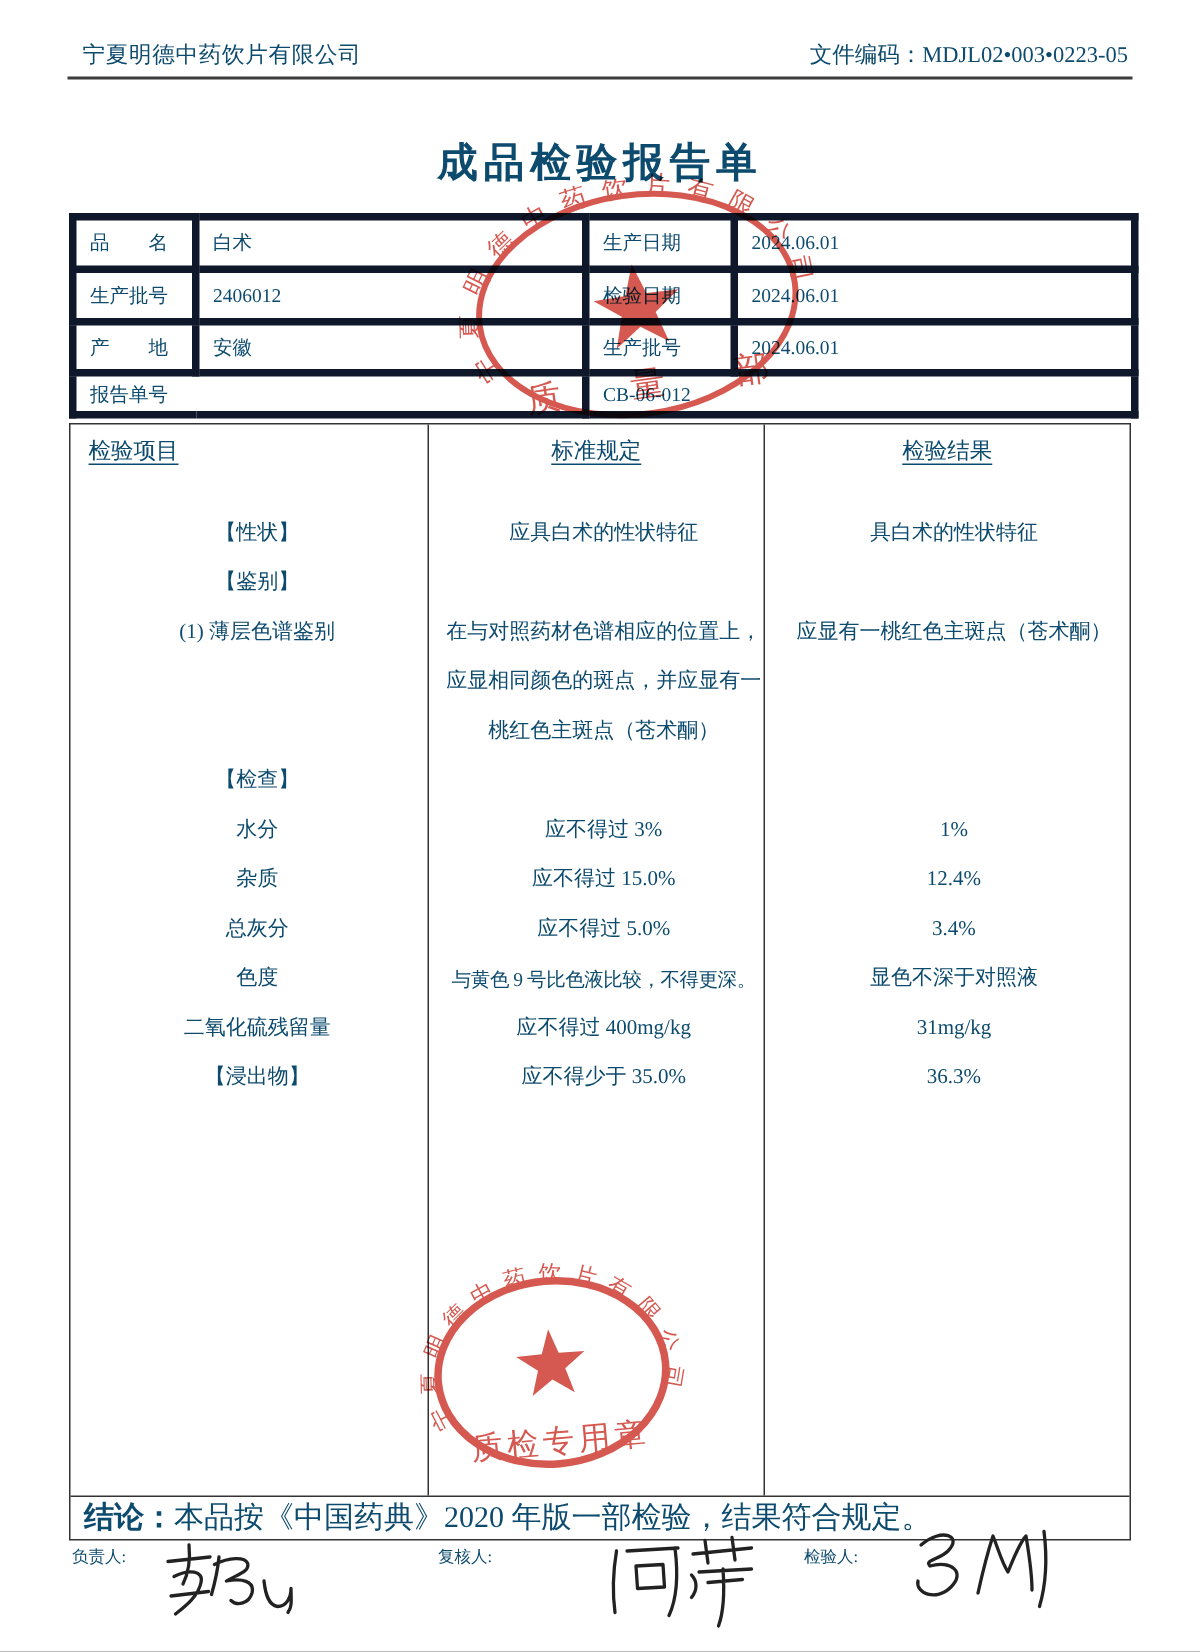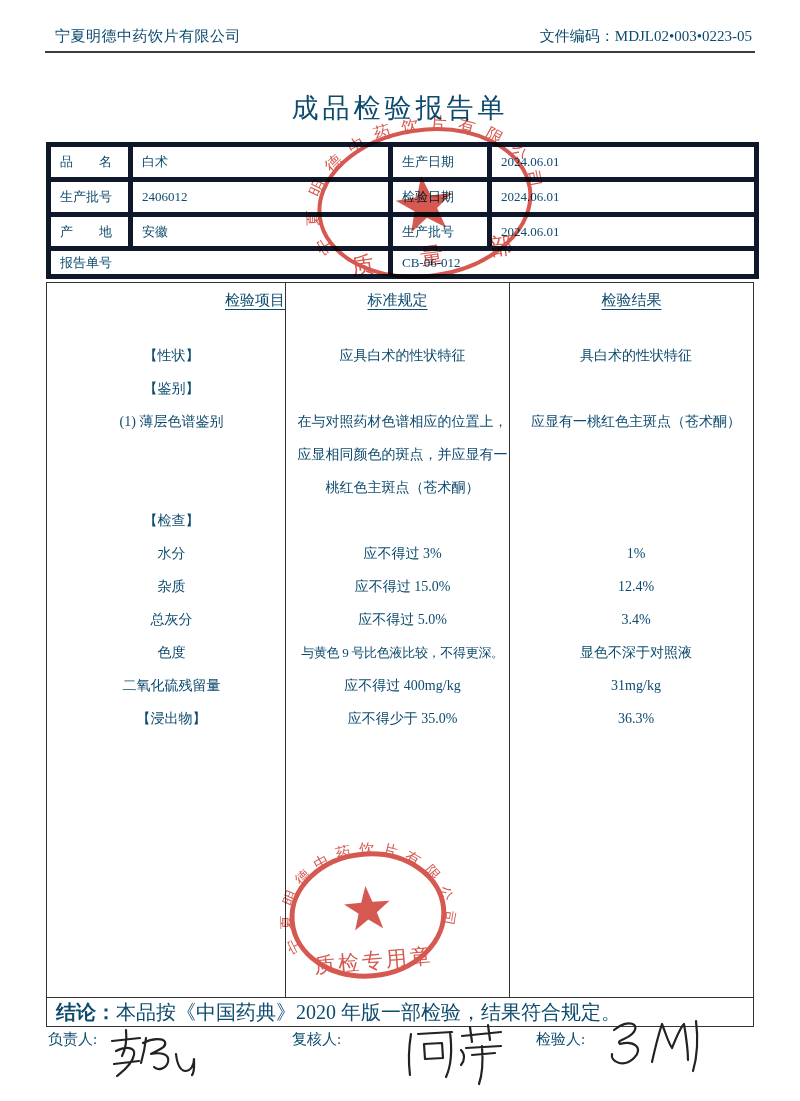--- a/index.html
+++ b/index.html
@@ -7,46 +7,46 @@
     position:relative;width:800px;height:1101px;background:#ffffff;
     font-family:"Liberation Serif","DejaVu Serif",serif;color:#0c4a6e;
     margin:0 auto;overflow:hidden;
   }
   
   .hdr-left{position:absolute;left:55px;top:27px;font-size:15px;letter-spacing:.5px;}
   .hdr-right{position:absolute;right:48px;top:27px;font-size:15px;}
   .hdr-rule{position:absolute;left:45px;top:51px;width:710px;height:2px;background:#3c3c3c;}
   
   .title{position:absolute;left:0;top:90px;width:100%;text-align:center;
-         font-size:27px;font-weight:normal;letter-spacing:4px;}
+         font-size:27px;font-weight:bold;letter-spacing:4px;}
   
   .info-table{position:absolute;left:46px;top:142px;width:708px;
               border-collapse:collapse;table-layout:fixed;}
   .info-table td{border:5px solid #0f172a;font-size:13px;padding:0 9px;overflow:hidden;white-space:nowrap;}
   
   .main{position:absolute;left:46px;top:282px;width:708px;border:1px solid #333;box-sizing:border-box;}
   .cols{display:flex;height:714px;}
   .col{box-sizing:border-box;overflow:hidden;}
   .c1{width:239px;border-right:1px solid #333;}
   .c2{width:224px;border-right:1px solid #333;}
   .c3{flex:1;}
   .col-head{height:56px;padding-top:8px;font-size:15px;box-sizing:border-box;}
-  .c1 .col-head{padding-left:12px;text-align:right;}
+  .c1 .col-head{padding-left:12px;}
   .c2 .col-head,.c3 .col-head{text-align:center;}
   .col-head span{text-decoration:underline;text-underline-offset:4px;}
   .line{height:33px;line-height:33px;font-size:14px;white-space:nowrap;text-align:center;}
   .c1 .line{padding-left:11px;}
   .c2 .line{padding-left:10px;}
   .c3 .line{padding-left:9px;}
   .c2 .line:nth-child(11){font-size:13px;letter-spacing:-.3px;}
   .conclusion{border-top:1px solid #333;height:28px;line-height:28px;
               padding-left:9px;font-size:20px;white-space:nowrap;}
   .conclusion .lab{font-weight:bold;}
   
-  .sig-label{position:absolute;top:1030px;font-size:15px;}
+  .sig-label{position:absolute;top:1030px;font-size:11px;}
   .sig-label.r1{left:48px;} .sig-label.r2{left:292px;} .sig-label.r3{left:500px;margin-left:36px;}
   .sig{position:absolute;}
   .sig path{fill:none;stroke:#222;stroke-width:2.2;stroke-linecap:round;stroke-linejoin:round;}
   
   .stamp{position:absolute;mix-blend-mode:multiply;opacity:.88;}
   .stamp-top{left:303px;top:118px;transform:rotate(-8deg);}
   .stamp-bottom{left:276px;top:840px;transform:rotate(-5deg);}
 </style>
 </head>
 <body>

